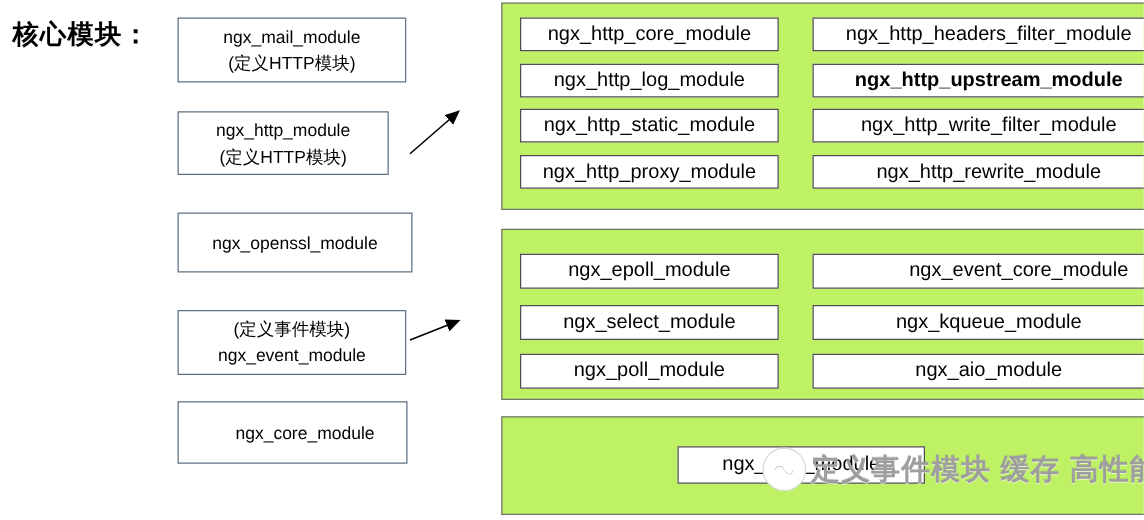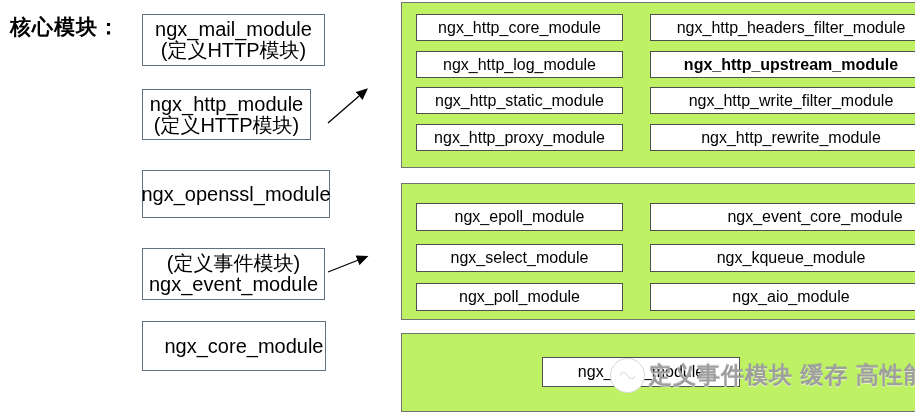--- a/index.html
+++ b/index.html
@@ -11,21 +11,21 @@
   }
   .page-label{
     position:absolute;left:10px;top:13px;
     font-size:21px;font-weight:bold;letter-spacing:1px;
   }
   
   .lbox{
     position:absolute;left:142px;box-sizing:border-box;
     background:#fff;border:1px solid #5f7183;
     display:flex;flex-direction:column;justify-content:center;align-items:center;
-    text-align:center;font-size:20px;line-height:21px;
+    text-align:center;font-size:14px;line-height:21px;
   }
   
   .panel{
     position:absolute;left:372px;width:540px;box-sizing:border-box;
     background:#bef264;border:1px solid #737373;margin-left:29px;
   }
   
   .pbox{
     position:absolute;box-sizing:border-box;
     background:#fff;border:1px solid #4f4f4f;

